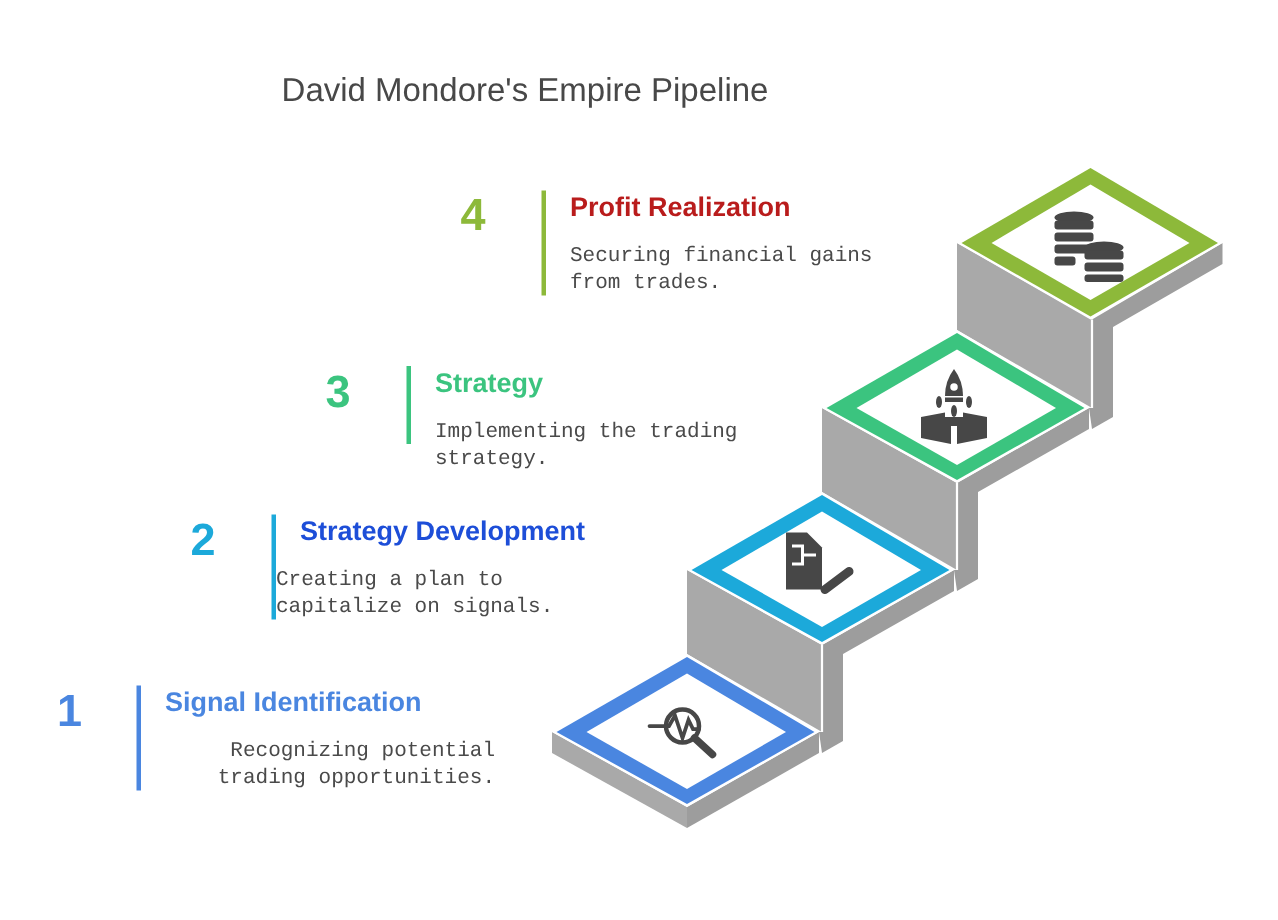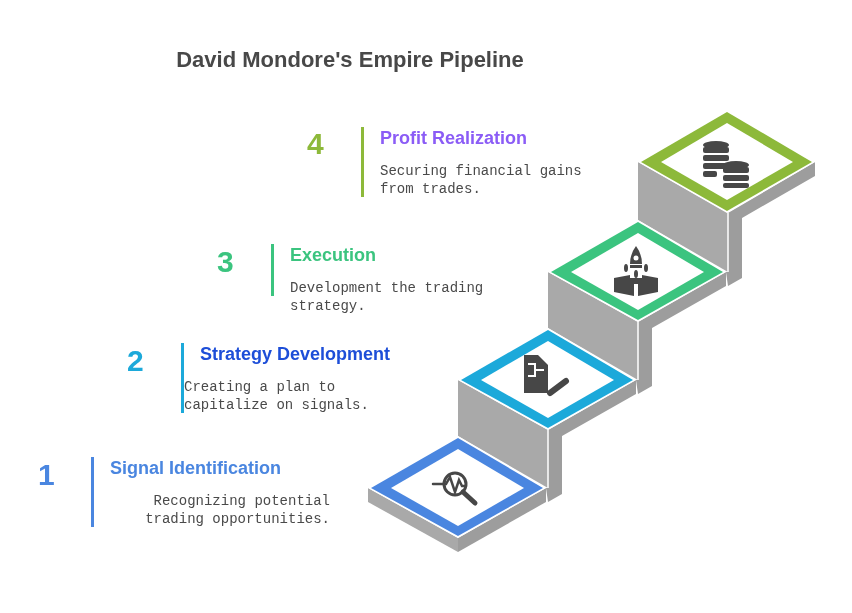--- a/index.html
+++ b/index.html
@@ -1,17 +1,17 @@
 <!DOCTYPE html>
 <html><head>
 <meta charset="utf-8">
 <style>
   html, body { margin:0; padding:0; background:#ffffff; }
   body { width:852px; height:613px; position:relative; overflow:hidden; font-family:"Liberation Sans", sans-serif; }
-  .title { position:absolute; left:0; width:700px; top:47px; text-align:center; font-size:22px; font-weight:bold; color:#484848; }
+  .title { position:absolute; left:0; width:700px; top:47px; text-align:center; font-size:22px; font-weight:normal; color:#484848; }
   .stair { position:absolute; left:0; top:0; }
   .num { position:absolute; font-size:30px; font-weight:bold; }
   .bar { position:absolute; width:3px; }
   .head { position:absolute; font-size:18px; font-weight:bold; white-space:nowrap; }
   .desc { position:absolute; font-size:14px; color:#4a4a4a; line-height:18px; width:220px;font-family:Liberation Mono, monospace; }
 </style>
 </head>
 <body>
 
 <div class="title">David Mondore's Empire Pipeline</div>
@@ -88,29 +88,29 @@
     <ellipse cx="736" cy="165" rx="13" ry="4"></ellipse>
     <rect x="723" y="167" width="26" height="6" rx="2"></rect>
     <rect x="723" y="175" width="26" height="6" rx="2"></rect>
     <rect x="723" y="183" width="26" height="5" rx="2"></rect>
   </g>
 </svg>
 
 <div>
   <div class="num" style="left:307px;top:127px;color:#8db93a;">4</div>
   <div class="bar" style="left:361px;top:127px;height:70px;background:#8db93a;"></div>
-  <div class="head" style="left:380px;top:128px;color:#8b5cf6;text-align:center;">Profit Realization</div>
+  <div class="head" style="left:380px;top:128px;color:#b91c1c;text-align:center;">Profit Realization</div>
   <div class="desc" style="left:380px;top:162px;">Securing financial gains from trades.</div>
 </div>
 
 <div>
   <div class="num" style="left:217px;top:245px;color:#3bc47f;">3</div>
   <div class="bar" style="left:271px;top:244px;height:52px;background:#3bc47f;"></div>
-  <div class="head" style="left:290px;top:245px;color:#3bc47f;">Execution</div>
-  <div class="desc" style="left:290px;top:279px;width:260px;">Development the trading strategy.</div>
+  <div class="head" style="left:290px;top:245px;color:#3bc47f;">Strategy</div>
+  <div class="desc" style="left:290px;top:279px;width:260px;">Implementing the trading strategy.</div>
 </div>
 
 <div>
   <div class="num" style="left:127px;top:344px;color:#1ca9da;">2</div>
   <div class="bar" style="left:181px;top:343px;height:70px;background:#1ca9da;"></div>
   <div class="head" style="left:200px;top:344px;color:#1d4ed8;">Strategy Development</div>
   <div class="desc" style="left:184px;top:378px;">Creating a plan to capitalize on signals.</div>
 </div>
 
 <div>

